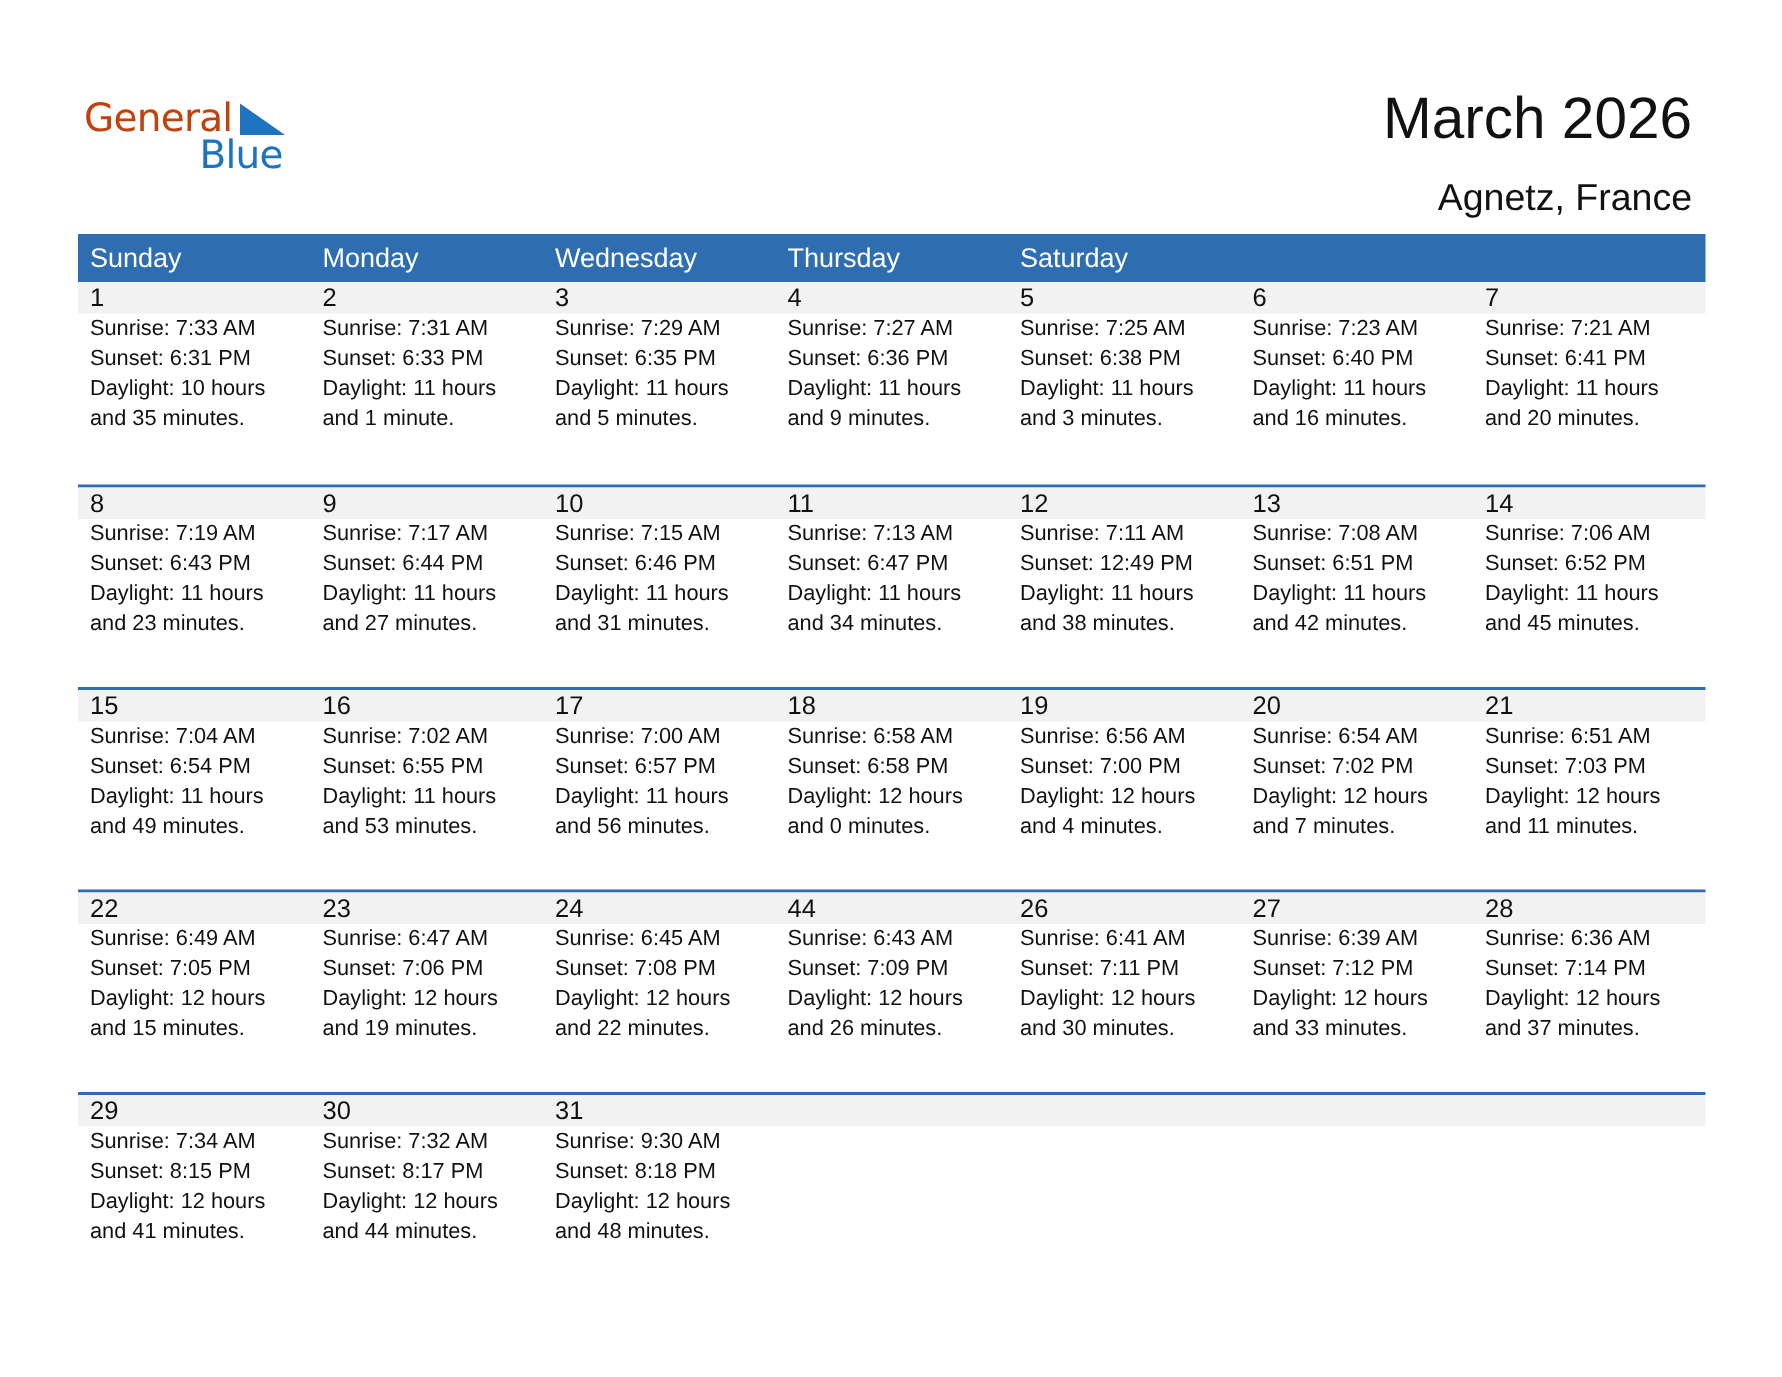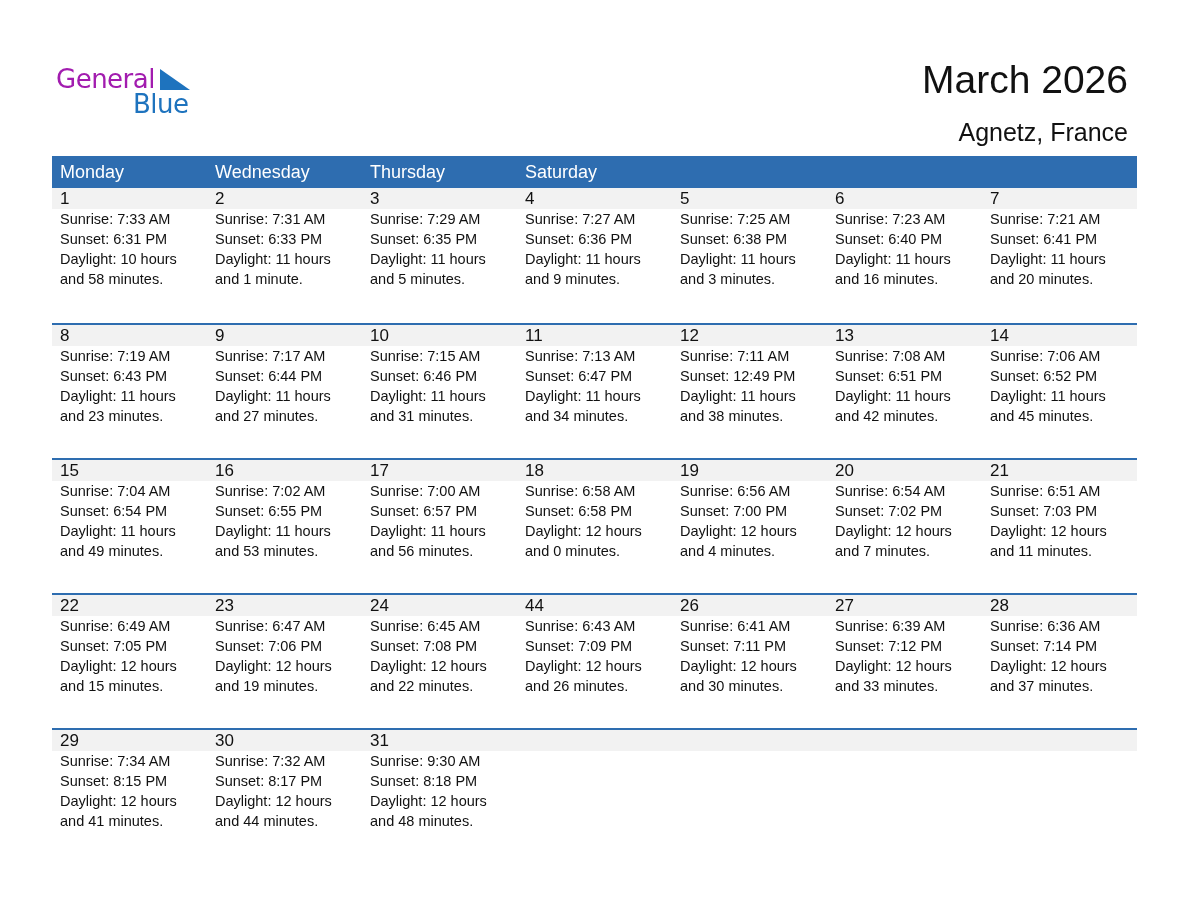--- a/index.html
+++ b/index.html
@@ -1,19 +1,19 @@
 <!DOCTYPE html>
 <html><head>
 <meta charset="utf-8">
 <style>
   html, body { margin: 0; padding: 0; background: #ffffff; }
   body { width: 1188px; height: 918px; position: relative; overflow: hidden;
          font-family: "Liberation Sans", "DejaVu Sans", sans-serif; color: #111; }
   .logo { position: absolute; left: 56px; top: 64px; width: 140px; height: 56px; }
-  .logo .general { position: absolute; left: 0; top: 0; font-size: 26px; color: #a21caf;
+  .logo .general { position: absolute; left: 0; top: 0; font-size: 26px; color: #c2410c;
                    font-family: "DejaVu Sans", sans-serif; letter-spacing: -0.5px; line-height: 30px; }
   .logo .blue { position: absolute; left: 77px; top: 25px; font-size: 26px; color: #1E73BE;
                 font-family: "DejaVu Sans", sans-serif; letter-spacing: -0.5px; line-height: 30px; }
   .logo .tri { position: absolute; left: 104px; top: 5px; width: 0; height: 0;
                border-left: 30px solid transparent; border-right: 0 solid transparent;
                border-bottom: 21px solid #1E73BE; transform: scaleX(-1); }
   .title { position: absolute; right: 60px; top: 56px; font-size: 39px; color: #111;
            text-align: right; line-height: 48px; }
   .subtitle { position: absolute; right: 60px; top: 116px; font-size: 25px; color: #111;
               text-align: right; line-height: 32px; }
@@ -36,35 +36,36 @@
   <span class="general">General</span>
   <span class="tri"></span>
   <span class="blue">Blue</span>
 </div>
 
 <div class="title">March 2026</div>
 <div class="subtitle">Agnetz, France</div>
 
 <div class="cal">
   <div class="hdr">
+    <div>Sunday</div>
     <div>Monday</div>
     <div>Wednesday</div>
     <div>Thursday</div>
     <div>Saturday</div>
   </div>
   <div id="weeks">
       <div class="week first">
         <div class="band"></div>
         <div class="cells">
           <div class="cell">
             <div class="num">1</div>
             <div class="line">Sunrise: 7:33 AM</div>
             <div class="line">Sunset: 6:31 PM</div>
             <div class="line">Daylight: 10 hours</div>
-            <div class="line">and 58 minutes.</div>
+            <div class="line">and 35 minutes.</div>
           </div>
           <div class="cell">
             <div class="num">2</div>
             <div class="line">Sunrise: 7:31 AM</div>
             <div class="line">Sunset: 6:33 PM</div>
             <div class="line">Daylight: 11 hours</div>
             <div class="line">and 1 minute.</div>
           </div>
           <div class="cell">
             <div class="num">3</div>

